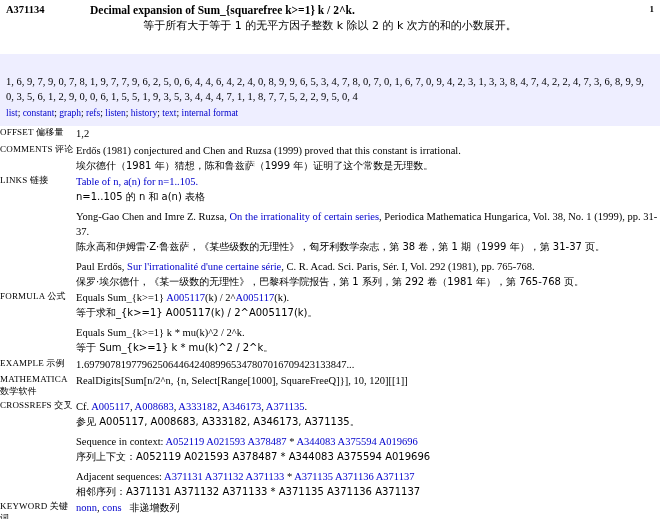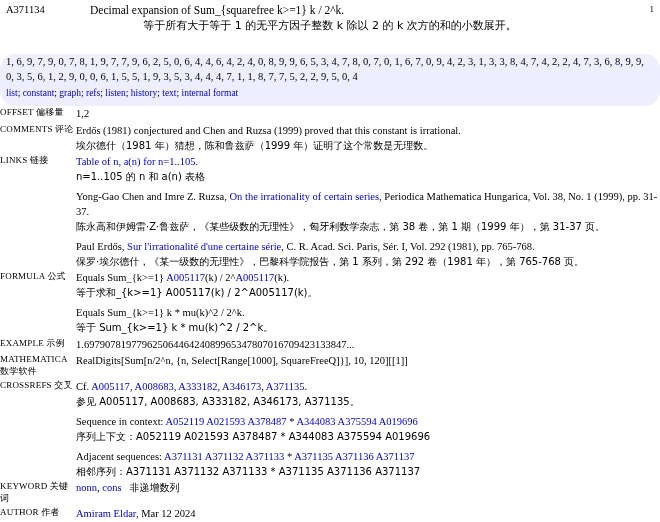--- a/index.html
+++ b/index.html
@@ -21,20 +21,21 @@
     height: 522px;
   }
   a, .lnk {
     color: #0000cc;
     cursor: pointer;
   }
   .hdr {
     display: flex;
     align-items: flex-start;
     padding: 4px 6px 0 6px;
+    font-weight: bold;
   }
   .hdr-id {
     width: 84px;
     font-size: 10.5px;
     font-family: "Liberation Serif", serif;
   }
   .hdr-name {
     flex: 1;
     font-size: 11.5px;
   }
@@ -44,24 +45,23 @@
     font-size: 9px;
   }
   .hdr-cn {
     text-align: center;
     font-size: 11px;
     padding: 2px 0 21px 0;
     font-family: "DejaVu Sans", sans-serif;
   }
   .seqblock {
     background: #eeeeff;
-    padding: 0 6px 5px 6px;
+    padding: 20px 6px 5px 6px;
     line-height: 1.45;
     font-size: 10.5px;
-    border-radius: 15px;
   }
   .seqlinks {
     font-size: 9.5px;
     padding-top: 3px;
   }
   .seqlinks .sep { color: #000; }
   .cnline {
     padding: 6px 6px 2px 6px;
     font-size: 10.5px;
     font-family: "DejaVu Sans", sans-serif;

